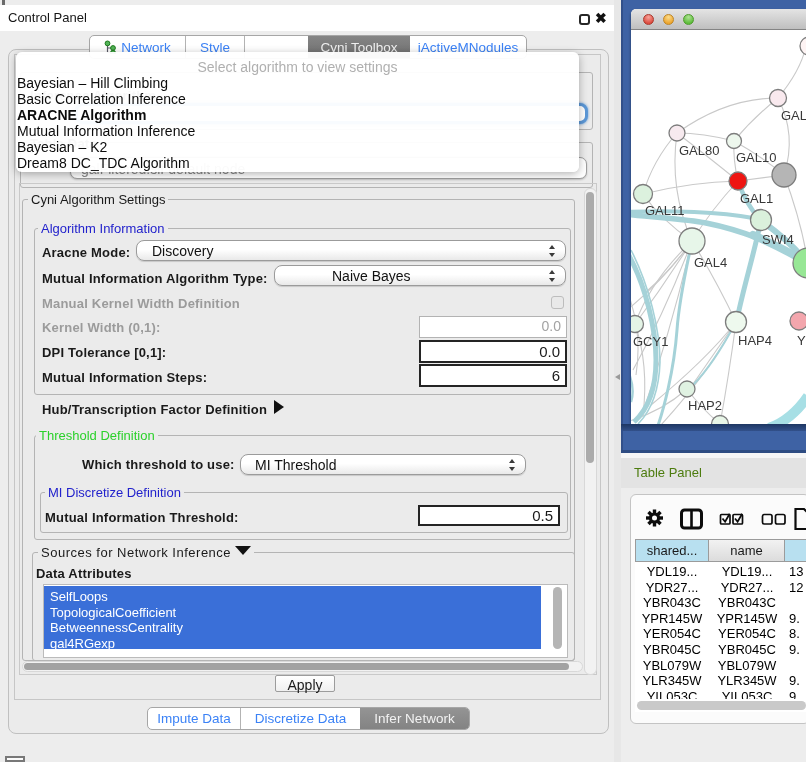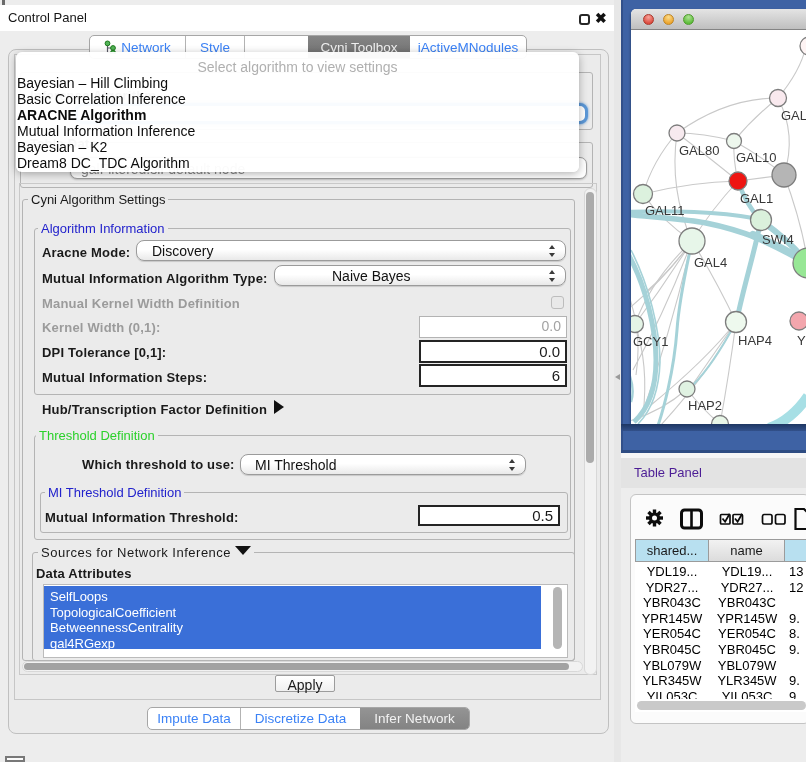--- a/index.html
+++ b/index.html
@@ -98,21 +98,21 @@
 <div class="groupbox" style="left:34px;top:435px;width:537px;height:105px;">
   <div class="gtitle" style="left:1px;color:#2bd12b;">Threshold Definition</div>
 </div>
 <div class="abs b" style="left:82px;top:457px;">Which threshold to use:</div>
 <div class="combo" style="left:240px;top:454px;width:286px;">
     <span class="ct" style="left:14px;">MI Threshold</span>
     <span class="carr"></span>
   </div>
 
 <div class="groupbox" style="left:40px;top:492px;width:528px;height:41px;">
-  <div class="gtitle" style="left:4px;color:#2222cc;">MI Threshold Definition</div>
+  <div class="gtitle" style="left:4px;color:#2222cc;">MI Discretize Definition</div>
 </div>
 <div class="abs b" style="left:45px;top:510px;">Mutual Information Threshold:</div>
 <div class="inp" style="left:418px;top:505px;width:142px;height:21px;line-height:17px;">0.5</div>
 
 <div class="groupbox" style="left:32px;top:552px;width:543px;height:109px;">
   <div class="gtitle" style="left:5px;color:#1a1a1a;letter-spacing:0.5px;">Sources for Network Inference <span style="display:inline-block;vertical-align:2px;width:0;height:0;border-left:8px solid transparent;border-right:8px solid transparent;border-top:9px solid #111;"></span></div>
 </div>
 <div class="abs b" style="left:36px;top:566px;">Data Attributes</div>
 <div class="abs" style="left:43px;top:584px;width:525px;height:74px;background:#fff;border:1px solid #bbb;overflow:hidden;">
   <div style="position:absolute;left:0;top:1px;width:497px;height:63px;background:#3a6fd8;"></div>
@@ -232,21 +232,21 @@
       <text x="166" y="315">YEL</text>
       <text x="57" y="380">HAP2</text>
     </g>
   </svg>
 </div>
 
 <div class="abs" style="left:621px;top:424px;width:185px;height:7px;background:linear-gradient(#1e3763,#32508a);"></div>
 
 <div class="abs" style="left:621px;top:458px;width:185px;height:304px;background:#ededed;"></div>
 <div class="abs" style="left:621px;top:458px;width:185px;height:30px;background:#e3e3e3;">
-  <div class="abs" style="left:13px;top:7px;font-size:13px;color:#4c1d95;">Table Panel</div>
+  <div class="abs" style="left:13px;top:7px;font-size:13px;color:#4d7c0f;">Table Panel</div>
 </div>
 
 <div class="abs" style="left:630px;top:494px;width:180px;height:230px;background:#fbfbfb;border:1px solid #c4c4c4;border-radius:6px;"></div>
 
 <svg class="abs" style="left:643px;top:506px;" width="163" height="26" viewBox="0 0 163 26">
   <g fill="#0c0c0c">
     <g transform="translate(11.5,12)">
       <rect x="-1.7" y="-8.5" width="3.4" height="5"></rect>
       <rect x="-1.7" y="-8.5" width="3.4" height="5" transform="rotate(45)"></rect>
       <rect x="-1.7" y="-8.5" width="3.4" height="5" transform="rotate(90)"></rect>

